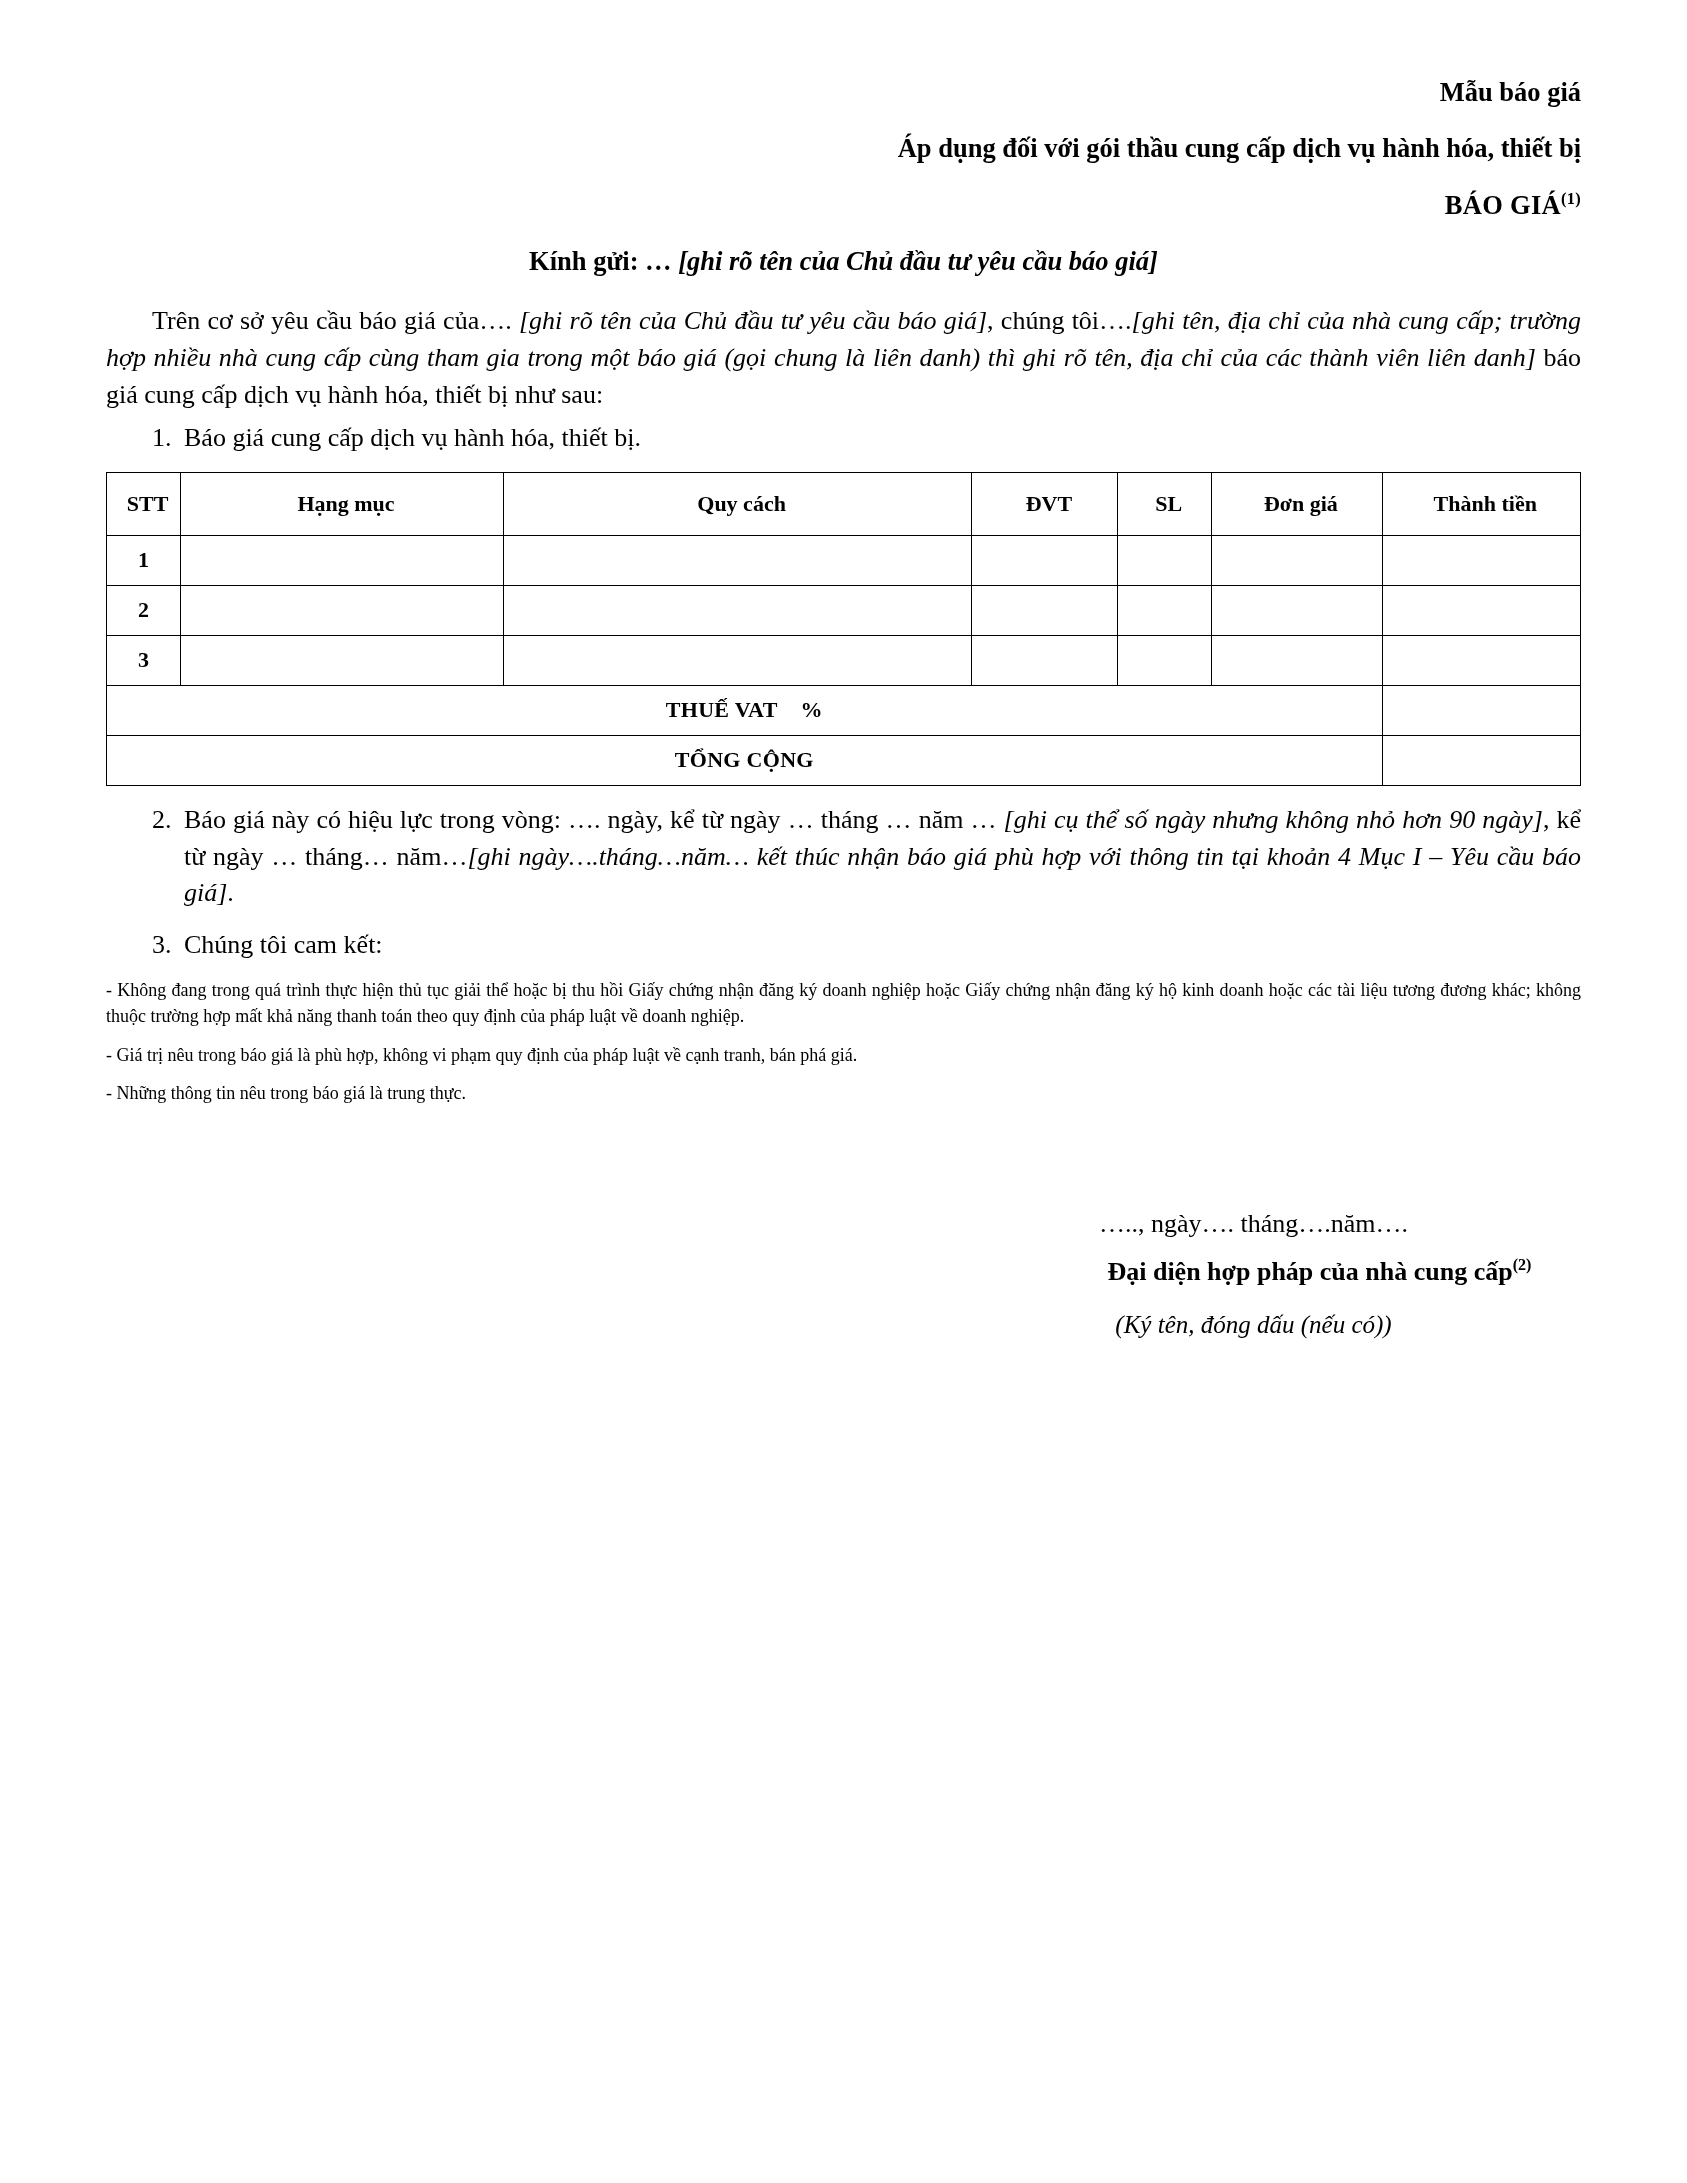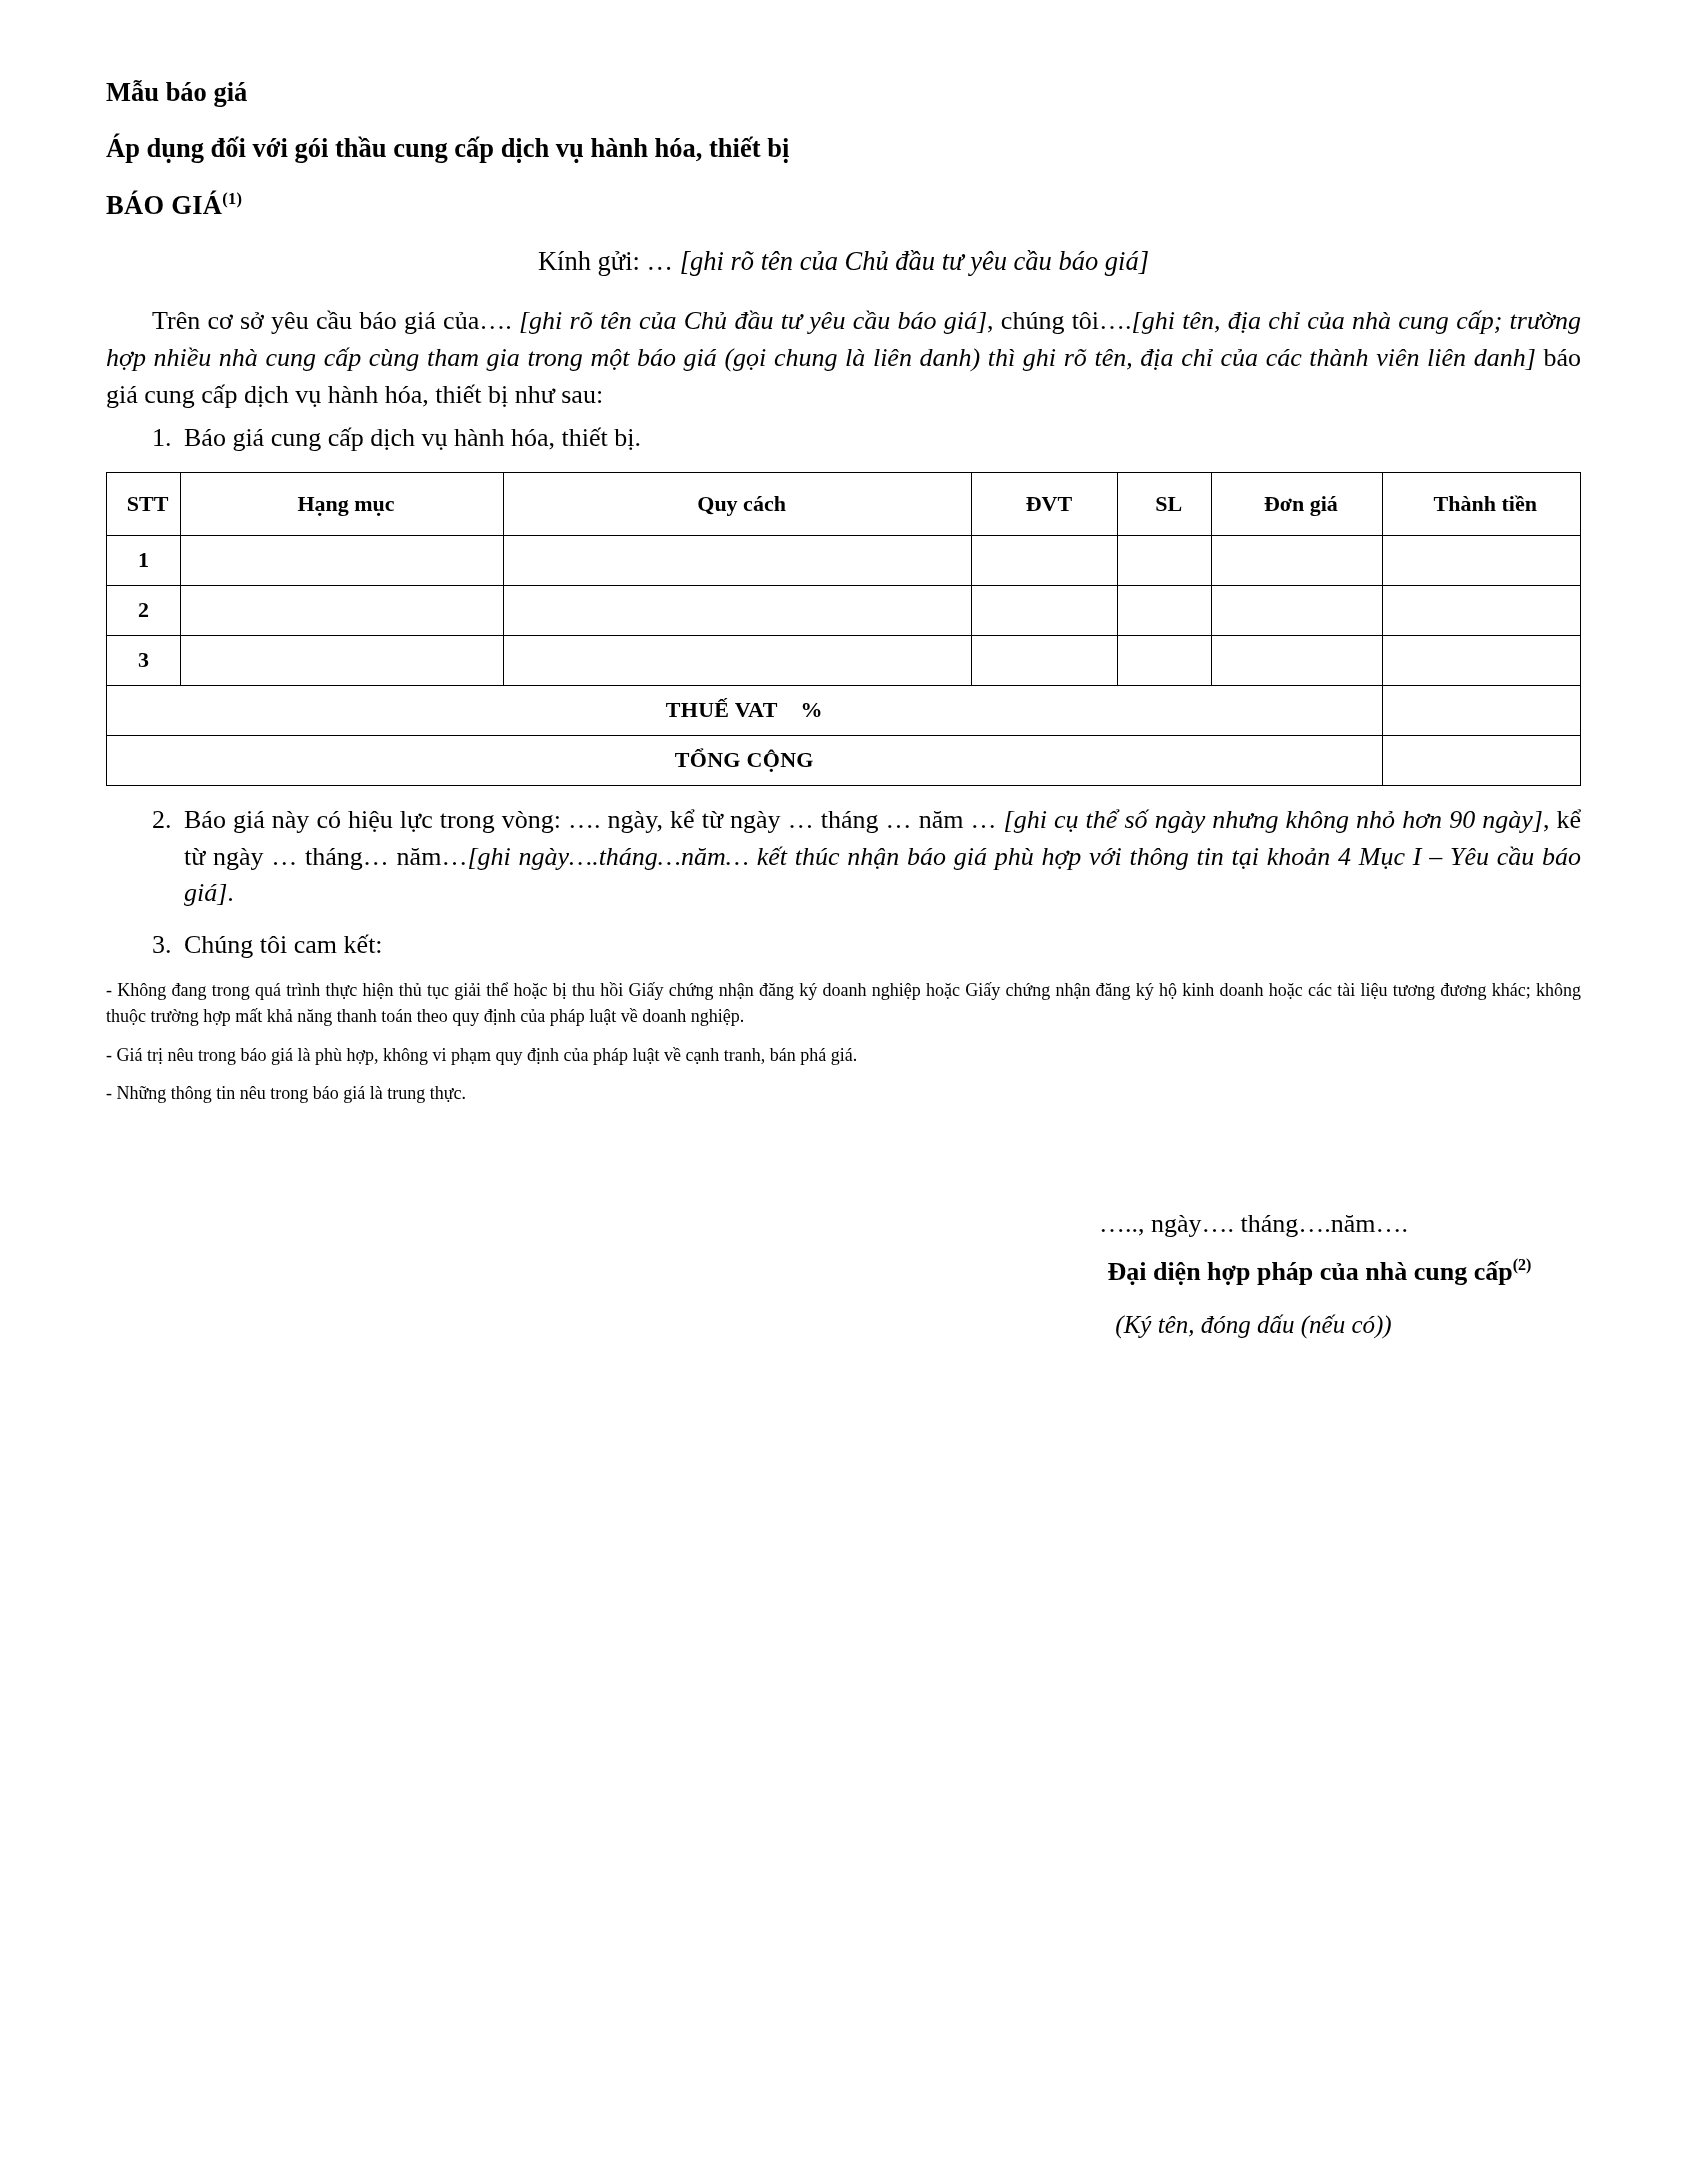--- a/index.html
+++ b/index.html
@@ -21,38 +21,38 @@
     box-sizing: border-box;
     padding: 79px 106px 0 106px;
   }
   .doc {
     width: 1475px;
     margin: 0 auto;
   }
 
   
   .hdr {
-    text-align: left;
+    text-align: right;
     font-weight: bold;
     font-size: 26.5px;
     line-height: 1.0;
   }
   .hdr-1 { margin: 0 0 29px 0; }
   .hdr-2 { margin: 0 0 30px 0; }
   .hdr-3 { margin: 0 0 30px 0; letter-spacing: 0.3px; }
   .hdr-3 sup {
     font-size: 0.62em;
     vertical-align: super;
     font-weight: bold;
   }
   .hdr-4 {
     text-align: center;
     margin: 0 0 28px 0;
     font-size: 26.5px;
-    font-weight: normal;
+    font-weight: bold;
     line-height: 1.0;
   }
   .hdr-4 .it { font-style: italic; }
 
   
   p.para {
     font-size: 26px;
     line-height: 1.42;
     margin: 0 0 6.6px 0;
     text-align: justify;

